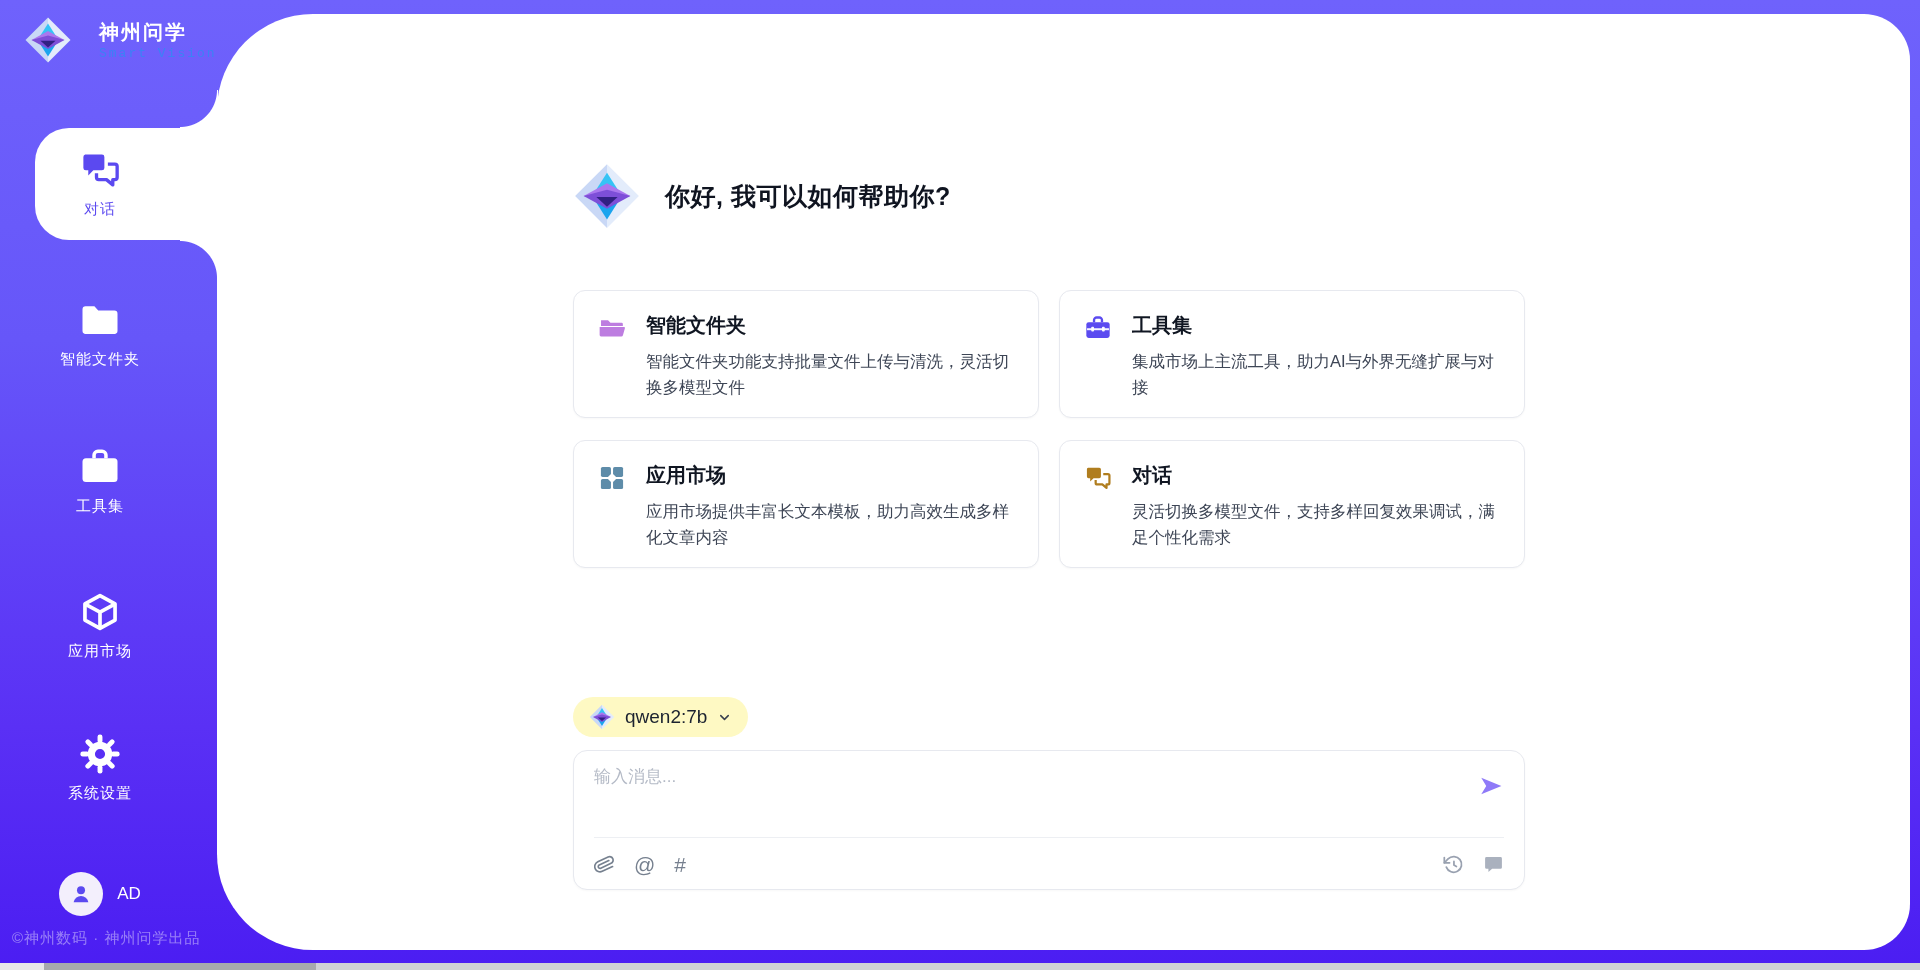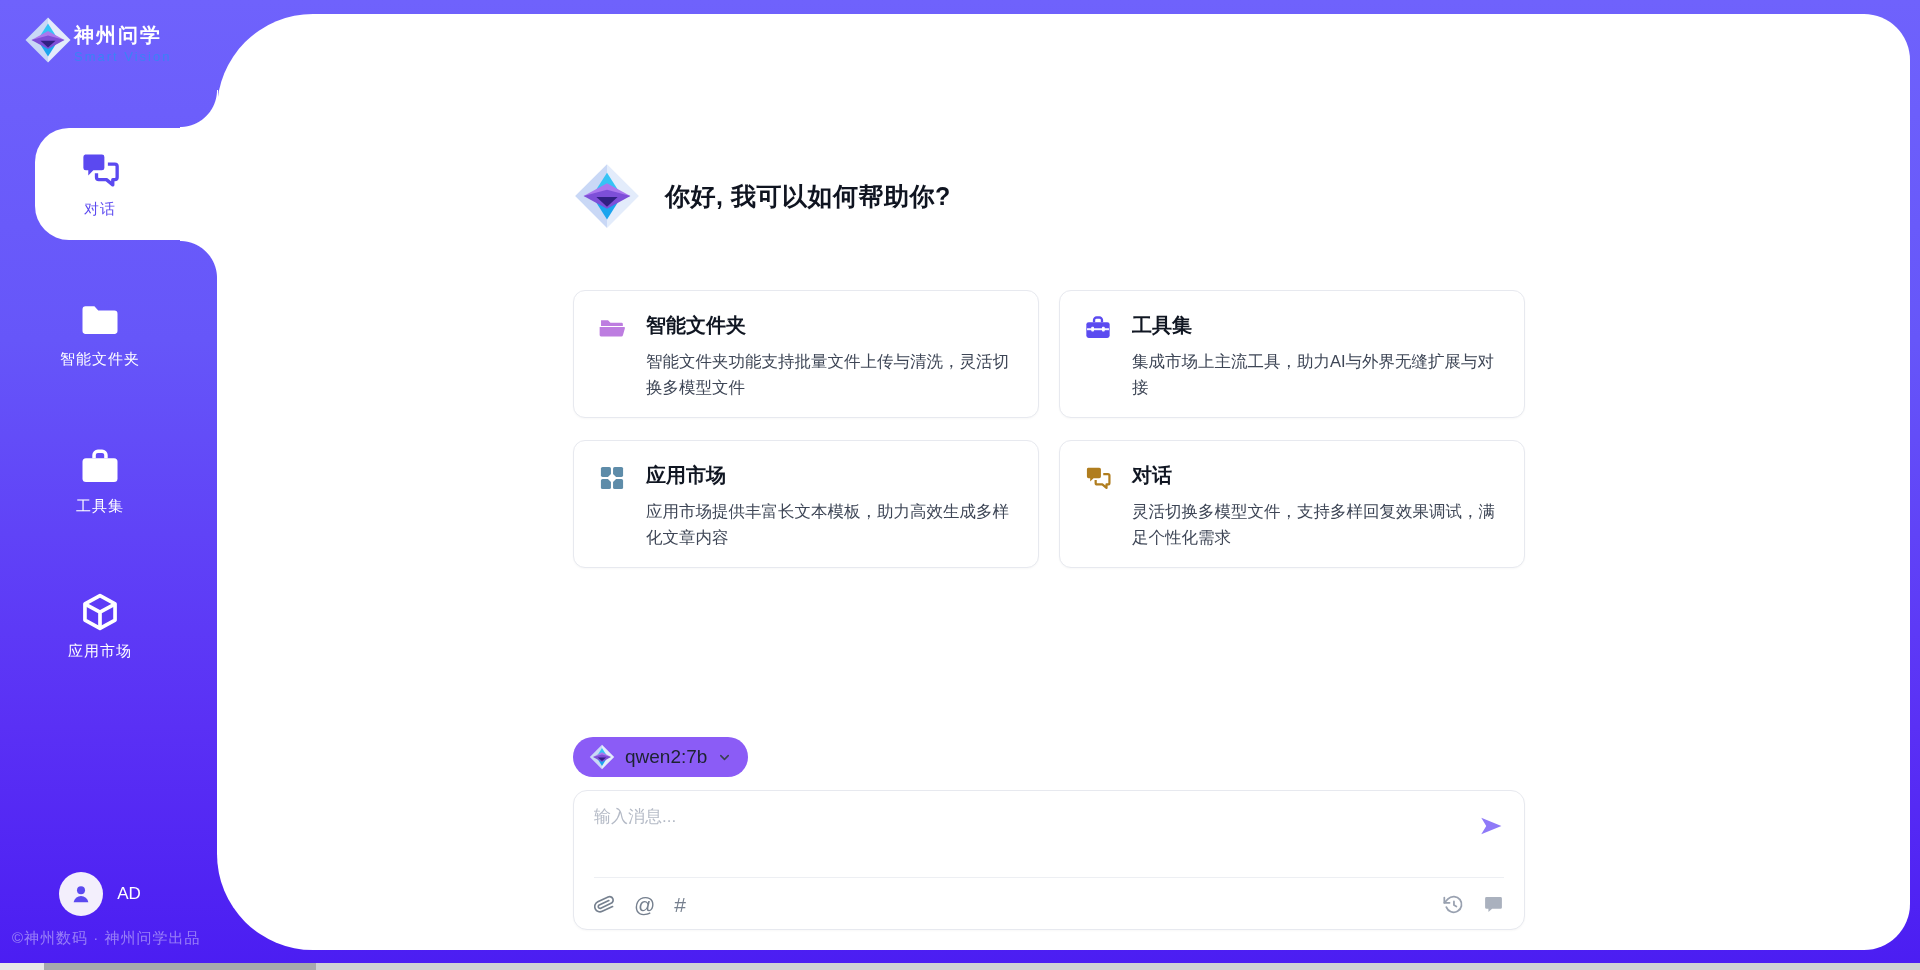--- a/index.html
+++ b/index.html
@@ -15,21 +15,21 @@
     position:absolute; left:217px; top:14px; right:10px; bottom:20px;
     background:#ffffff; border-radius:96px 46px 46px 96px;
   }
   .content{
     position:relative; width:952px; height:100%; margin-left:356px;
     display:flex; flex-direction:column;
   }
 
   
   .sidebar{ position:absolute; left:0; top:0; width:217px; height:100%; }
-  .brand{ position:absolute; left:24px; top:16px; display:flex; align-items:flex-end; gap:2px; }
+  .brand{ position:absolute; left:24px; top:16px; display:flex; align-items:center; gap:27px;font-family:Liberation Mono, monospace; }
   .brand svg{ width:48px; height:48px; }
   .brand-name{ color:#fff; font-size:20px; font-weight:700; letter-spacing:2px; }
   .brand-sub{ color:#3b82f6; font-size:13px; letter-spacing:2px; margin-top:0; }
 
   .tab-bg{ position:absolute; left:35px; top:128px; width:183px; height:112px;
     background:#fff; border-radius:34px 0 0 34px; }
   .tab-bg::before{ content:""; position:absolute; right:0; top:-38px; width:38px; height:38px;
     background:radial-gradient(circle 38px at 0 0, rgba(0,0,0,0) 36.5px, #fff 37.5px); }
   .tab-bg::after{ content:""; position:absolute; right:0; bottom:-38px; width:38px; height:38px;
     background:radial-gradient(circle 38px at 0 100%, rgba(0,0,0,0) 36.5px, #fff 37.5px); }
@@ -60,29 +60,29 @@
     padding:21px 24px; display:flex; gap:20px; cursor:pointer;
     box-shadow:0 1px 2px rgba(16,24,40,0.03); }
   .card-icon{ width:28px; height:28px; flex:0 0 28px; margin-top:2px; }
   .card-icon svg{ width:28px; height:28px; }
   .card-title{ font-size:20px; font-weight:700; color:#101622; margin-bottom:9px; }
   .card-desc{ font-size:16.5px; color:#3e4656; line-height:1.6; }
 
   .spacer{ flex:1; }
 
   
-  .model-pill{ align-self:flex-start; height:40px; border-radius:20px; background:#8b5cf6;
+  .model-pill{ align-self:flex-start; height:40px; border-radius:20px; background:#fef9c3;
     display:flex; align-items:center; gap:10px; padding:0 16px; margin-bottom:13px; cursor:pointer; }
   .model-pill svg.logo{ width:26px; height:26px; }
   .model-label{ font-size:19px; color:#1c2330; }
   .chev{ width:15px; height:15px; }
 
   
   .composer{ position:relative; height:140px; border:1px solid #e7e9ef; border-radius:14px;
-    background:#fff; margin-bottom:20px; box-shadow:0 1px 2px rgba(16,24,40,0.03); }
+    background:#fff; margin-bottom:60px; box-shadow:0 1px 2px rgba(16,24,40,0.03); }
   .composer textarea{ position:absolute; left:20px; top:14px; width:860px; height:62px;
     border:none; outline:none; resize:none; font-family:"Liberation Sans",sans-serif;
     font-size:17px; color:#2a3140; background:transparent; }
   .composer textarea::placeholder{ color:#b4bac6; }
   .send-btn{ position:absolute; right:20px; top:22px; width:26px; height:26px; cursor:pointer;
     background:none; border:none; }
   .send-btn svg{ width:26px; height:26px; }
   .composer-divider{ position:absolute; left:20px; right:20px; top:86px; height:1px; background:#edeff3; }
   .composer-tools{ position:absolute; left:20px; right:20px; top:98px; height:30px;
     display:flex; align-items:center; justify-content:space-between; }
@@ -161,20 +161,36 @@
   </div>
 
   <div class="nav-item" style="top:591px;">
     <svg viewBox="0 0 24 24">
       <path d="M12 2.6l8.6 4.8v9.2L12 21.4 3.4 16.6V7.4z" fill="none" stroke="currentColor" stroke-width="2.1" stroke-linejoin="round"></path>
       <path d="M3.8 7.6L12 12.1l8.2-4.5M12 12.1v9" fill="none" stroke="currentColor" stroke-width="2.1" stroke-linejoin="round"></path>
     </svg>
     <span class="nav-label">应用市场</span>
   </div>
 
+  <div class="nav-item" style="top:733px;">
+    <svg viewBox="0 0 24 24">
+      <g fill="currentColor">
+        <path fill-rule="evenodd" d="M12 5a7 7 0 1 0 0 14 7 7 0 0 0 0-14zm0 4.1a2.9 2.9 0 1 1 0 5.8 2.9 2.9 0 0 1 0-5.8z"></path>
+        <rect x="10.6" y="0.8" width="2.8" height="5" rx="1.3"></rect>
+        <rect x="10.6" y="0.8" width="2.8" height="5" rx="1.3" transform="rotate(45 12 12)"></rect>
+        <rect x="10.6" y="0.8" width="2.8" height="5" rx="1.3" transform="rotate(90 12 12)"></rect>
+        <rect x="10.6" y="0.8" width="2.8" height="5" rx="1.3" transform="rotate(135 12 12)"></rect>
+        <rect x="10.6" y="0.8" width="2.8" height="5" rx="1.3" transform="rotate(180 12 12)"></rect>
+        <rect x="10.6" y="0.8" width="2.8" height="5" rx="1.3" transform="rotate(225 12 12)"></rect>
+        <rect x="10.6" y="0.8" width="2.8" height="5" rx="1.3" transform="rotate(270 12 12)"></rect>
+        <rect x="10.6" y="0.8" width="2.8" height="5" rx="1.3" transform="rotate(315 12 12)"></rect>
+      </g>
+    </svg>
+    <span class="nav-label">系统设置</span>
+  </div>
 
   <div class="user">
     <span class="avatar">
       <svg viewBox="0 0 24 24">
         <circle cx="12" cy="8.6" r="3.7" fill="#5b49f0"></circle>
         <path d="M5.2 19.6a6.9 6.9 0 0 1 13.6 0z" fill="#5b49f0"></path>
       </svg>
     </span>
     <span class="user-name">AD</span>
   </div>

